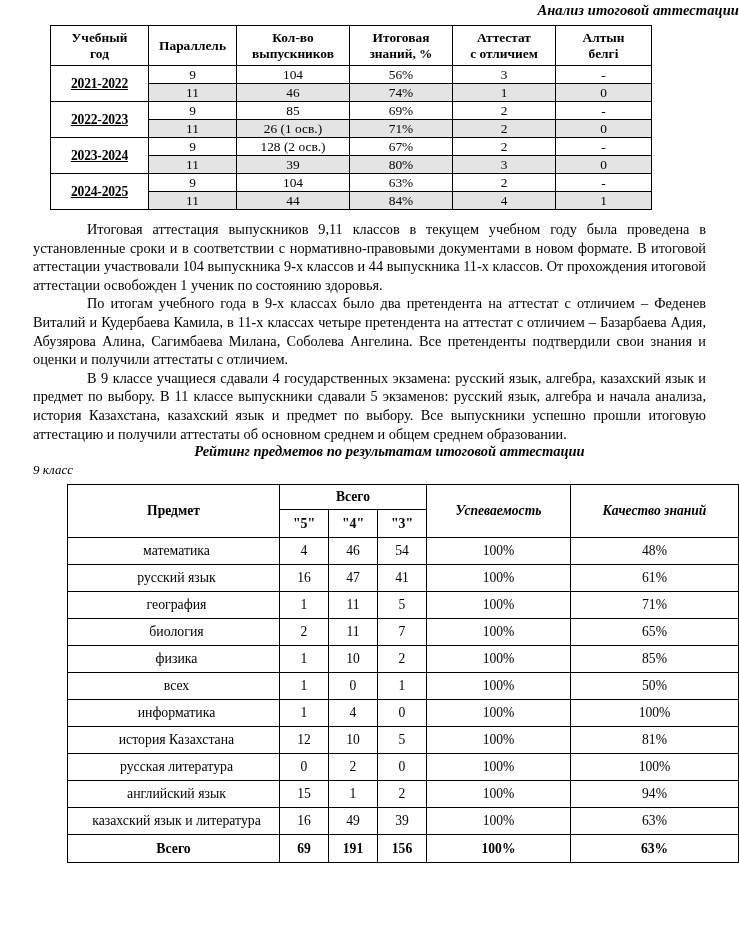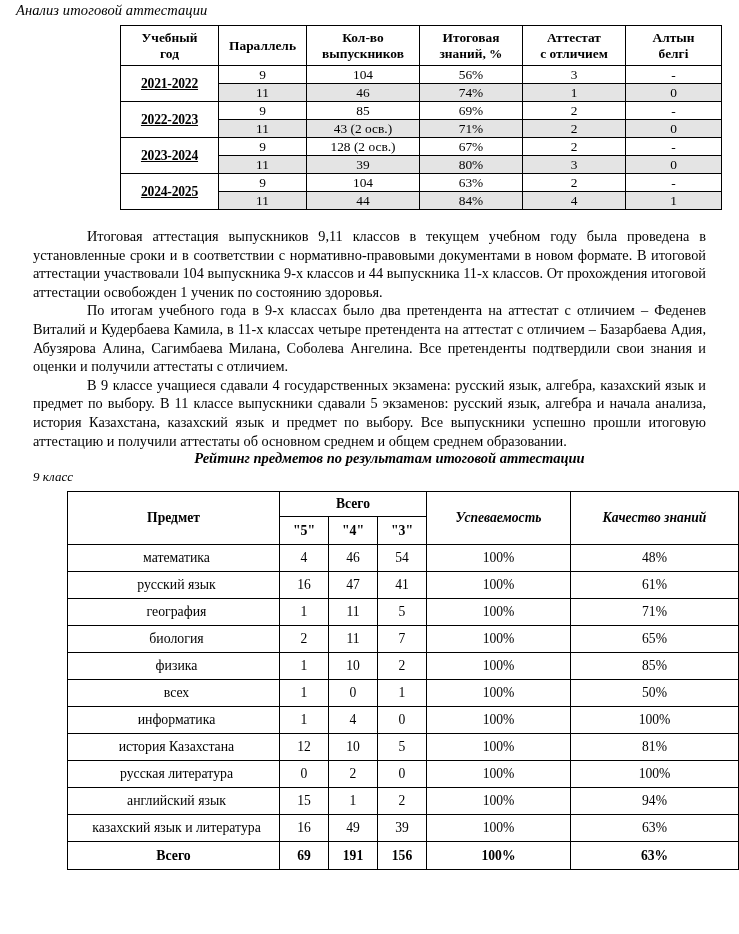--- a/index.html
+++ b/index.html
@@ -19,26 +19,26 @@
   .page {
     position: relative;
     width: 739px;
     height: 934px;
     box-sizing: border-box;
     padding: 0;
   }
 
   
   .doc-title {
-    text-align: left;
-    font-weight: normal;
+    text-align: right;
+    font-weight: bold;
     font-style: italic;
     font-size: 14.5px;
     line-height: 17px;
-    margin: 2px 0 0 16px;
+    margin: 2px 0 0 0;
     letter-spacing: 0.1px;
   }
   .section-title {
     text-align: center;
     font-weight: bold;
     font-style: italic;
     font-size: 14.5px;
     line-height: 17px;
     margin: 0;
     padding-left: 40px;
@@ -55,25 +55,25 @@
   
   .body-text {
     font-size: 14.3px;
     line-height: 18.6px;
     text-align: justify;
     text-justify: inter-word;
     margin: 0;
     padding: 0 33px 0 33px;
   }
   .body-text .indent { display: inline-block; width: 54px; }
-  .para-block { margin-top: 17px; }
+  .para-block { margin-top: 10px; }
 
   
   .tbl-wrap-1 {
-    padding-left: 120px;
+    padding-left: 50px;
     padding-top: 6px;
   }
   table.t1 {
     border-collapse: collapse;
     width: 601px;
     table-layout: fixed;
   }
   table.t1 th, table.t1 td {
     border: 1px solid #000000;
     text-align: center;
@@ -210,21 +210,21 @@
           <tr>
             <td class="year" rowspan="2">2022-2023</td>
             <td>9</td>
             <td>85</td>
             <td>69%</td>
             <td>2</td>
             <td>-</td>
           </tr>
           <tr class="shaded">
             <td>11</td>
-            <td>43 (2 осв.)</td>
+            <td>26 (1 осв.)</td>
             <td>71%</td>
             <td>2</td>
             <td>0</td>
           </tr>
           <tr>
             <td class="year" rowspan="2">2023-2024</td>
             <td>9</td>
             <td>128 (2 осв.)</td>
             <td>67%</td>
             <td>2</td>

